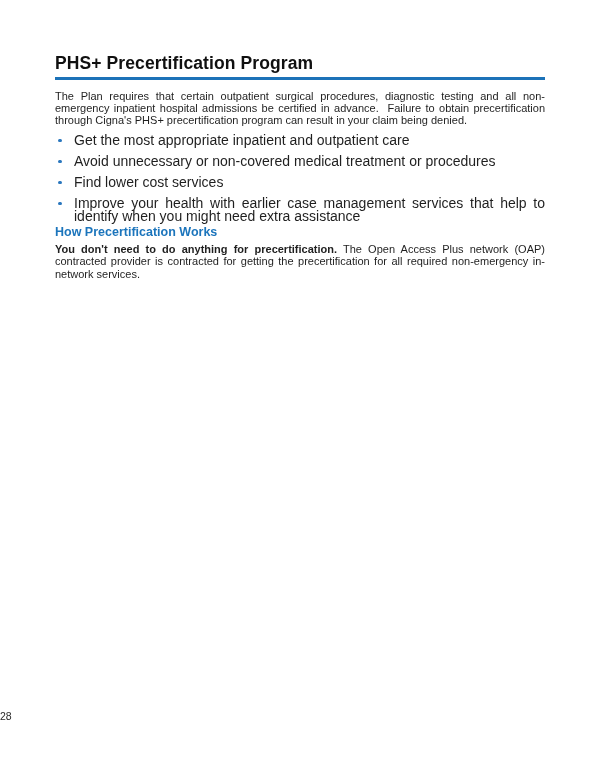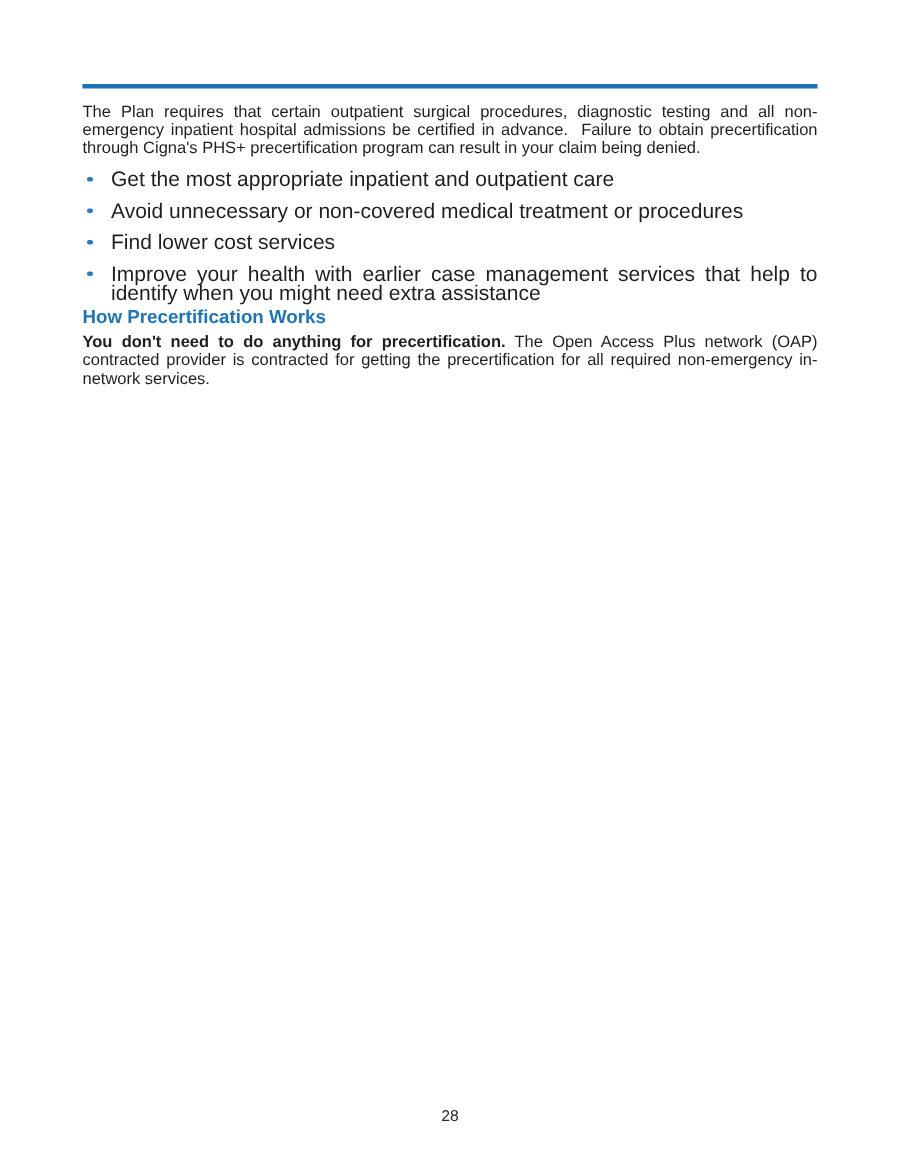--- a/index.html
+++ b/index.html
@@ -68,33 +68,34 @@
     font-size: 12.5px;
     line-height: 15px;
     font-weight: 700;
     color: #1c75bc;
   }
   p.section-body { margin-top: 3px; }
   .page-footer {
     position: absolute;
     left: 0;
     right: 0;
-    top: 738px;
-    text-align: center;
+    top: 710px;
+    text-align: left;
     font-size: 10.5px;
     line-height: 12px;
     color: #2a2a2a;
   }
 </style>
 </head>
 <body>
 
 <div class="page">
   <div class="content">
 
+    <h1 class="doc-title">PHS+ Precertification Program</h1>
 
     <div class="title-rule"></div>
 
     <p class="body first">The Plan requires that certain outpatient surgical procedures, diagnostic testing and all non-emergency inpatient hospital admissions be certified in advance.&nbsp; Failure to obtain precertification through Cigna's PHS+ precertification program can result in your claim being denied.</p>
 
 
     <ul class="bullets">
       <li>
         <span class="dot"></span>
         <span>Get the most appropriate inpatient and outpatient care</span>

